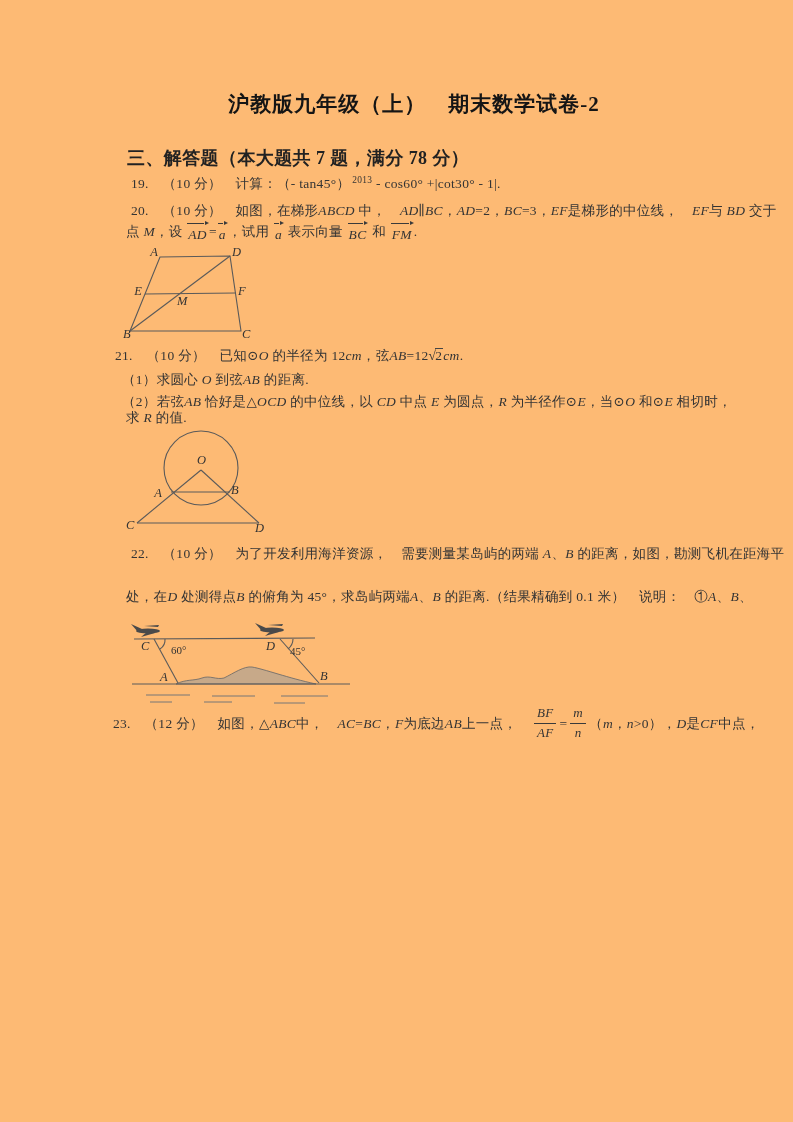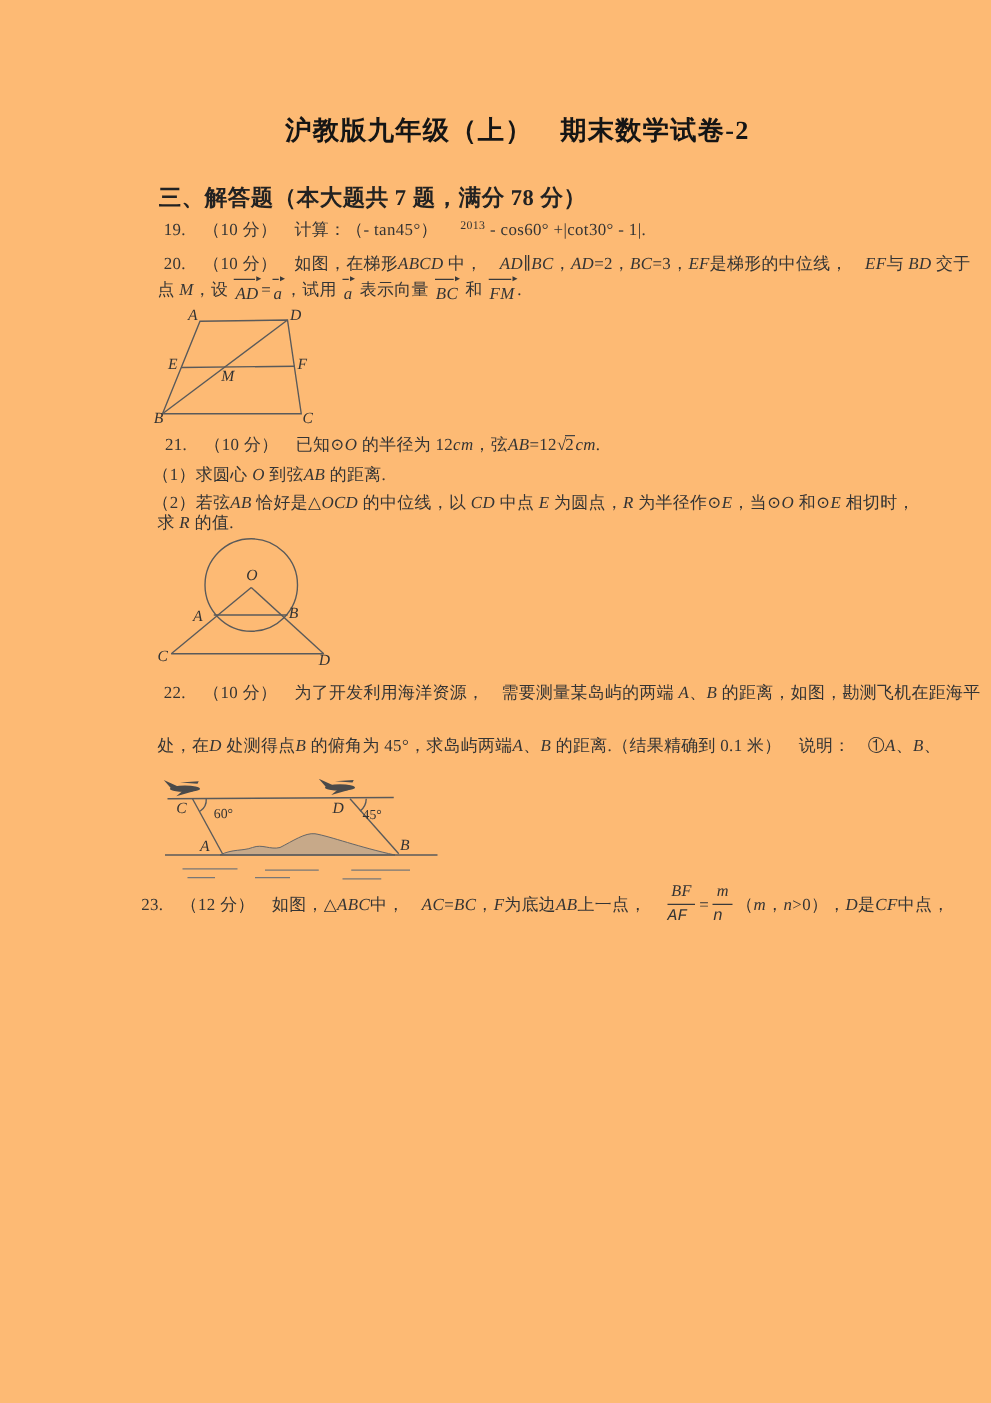--- a/index.html
+++ b/index.html
@@ -13,40 +13,40 @@
   }
   .section-header{
     position:absolute;left:127px;top:146px;font-size:18px;font-weight:bold;color:#222;
     letter-spacing:0.4px;white-space:nowrap;
   }
   .line{
     position:absolute;font-size:13.5px;line-height:19px;letter-spacing:0.3px;white-space:nowrap;
   }
   .vcenter{display:flex;align-items:center;height:40px;}
   .it{font-style:italic;text-align:center;}
-  .sup{font-size:0.7em;vertical-align:super;line-height:0;margin-left:18px;}
+  .sup{font-size:0.7em;vertical-align:super;line-height:0;margin-left:2px;}
   .rad{margin-right:-1px;}
   .ol{display:inline-block;border-top:1px solid #444;line-height:1.05;padding:0 1px 0 0;}
   .vec{
     font-style:italic;position:relative;display:inline-block;padding:0 2px;
     vertical-align:-3px;
   }
   .vec::before{
     content:"";position:absolute;top:-2px;left:1px;right:5px;border-top:1px solid #3a3a3a;
   }
   .vec::after{
     content:"";position:absolute;top:-4.5px;right:0;width:0;height:0;
     border-left:4px solid #3a3a3a;border-top:2.5px solid transparent;border-bottom:2.5px solid transparent;
   }
   .frac{
-    display:inline-flex;flex-direction:column;vertical-align:middle;
+    display:inline-flex;flex-direction:column;align-items:center;vertical-align:middle;
     font-style:italic;line-height:1.15;margin:0 3px;font-size:13px;
   }
   .frac .num{padding:0 3px 2px;border-bottom:1px solid #3a3a3a;}
-  .frac .den{padding-top:2px;font-family:Liberation Mono, monospace;}
+  .frac .den{padding-top:2px;}
   .fig{position:absolute;}
   svg text{font-family:"Liberation Serif","DejaVu Serif",serif;}
   .vtx{font-style:italic;font-size:12.5px;fill:#333;}
   .ang{font-size:11px;fill:#333;}
 </style>
 </head>
 <body>
 
 <div class="page">
 
@@ -67,21 +67,21 @@
     </g>
     <text class="vtx" x="38" y="9" text-anchor="end">A</text>
     <text class="vtx" x="112" y="9" text-anchor="start">D</text>
     <text class="vtx" x="22" y="48" text-anchor="end">E</text>
     <text class="vtx" x="118" y="48" text-anchor="start">F</text>
     <text class="vtx" x="57" y="58" text-anchor="start">M</text>
     <text class="vtx" x="3" y="91" text-anchor="start">B</text>
     <text class="vtx" x="122" y="91" text-anchor="start">C</text>
   </svg>
 
-  <div class="line" style="left:132px;top:346px;"><span>21.　（10 分）　已知⊙</span><span class="it">O</span><span> 的半径为 12</span><span class="it">cm</span><span>，弦</span><span class="it">AB</span><span>=12</span><span class="rad">√</span><span class="ol">2</span><span class="it">cm</span><span>.</span></div>
+  <div class="line" style="left:115px;top:346px;"><span>21.　（10 分）　已知⊙</span><span class="it">O</span><span> 的半径为 12</span><span class="it">cm</span><span>，弦</span><span class="it">AB</span><span>=12</span><span class="rad">√</span><span class="ol">2</span><span class="it">cm</span><span>.</span></div>
   <div class="line" style="left:122px;top:370px;font-family:Liberation Serif, serif;"><span>（1）求圆心 </span><span class="it">O</span><span> 到弦</span><span class="it">AB</span><span> 的距离.</span></div>
   <div class="line" style="left:122px;top:392px;"><span>（2）若弦</span><span class="it">AB</span><span> 恰好是△</span><span class="it">OCD</span><span> 的中位线，以 </span><span class="it">CD</span><span> 中点 </span><span class="it">E</span><span> 为圆点，</span><span class="it">R</span><span> 为半径作⊙</span><span class="it">E</span><span>，当⊙</span><span class="it">O</span><span> 和⊙</span><span class="it">E</span><span> 相切时，</span></div>
   <div class="line" style="left:126px;top:408px;"><span>求 </span><span class="it">R</span><span> 的值.</span></div>
 
   <svg class="fig" style="left:113px;top:424px;" width="172" height="116" viewBox="0 0 172 116">
     <g fill="none" stroke="#5a5a5a" stroke-width="1.1">
       <circle cx="88" cy="44" r="37"></circle>
       <path d="M88 46 L24 99"></path>
       <path d="M88 46 L146 99"></path>
       <path d="M24 99 L146 99"></path>

